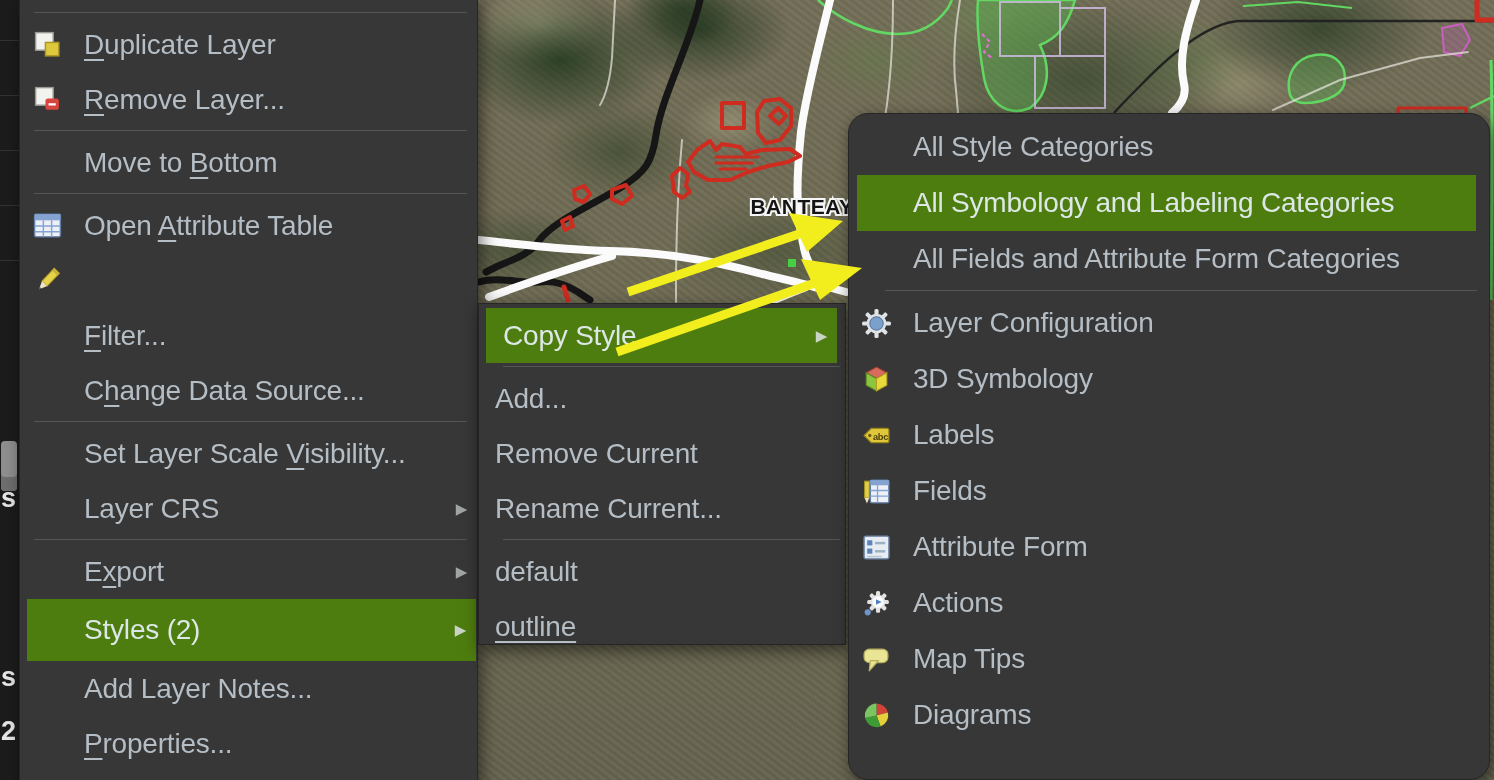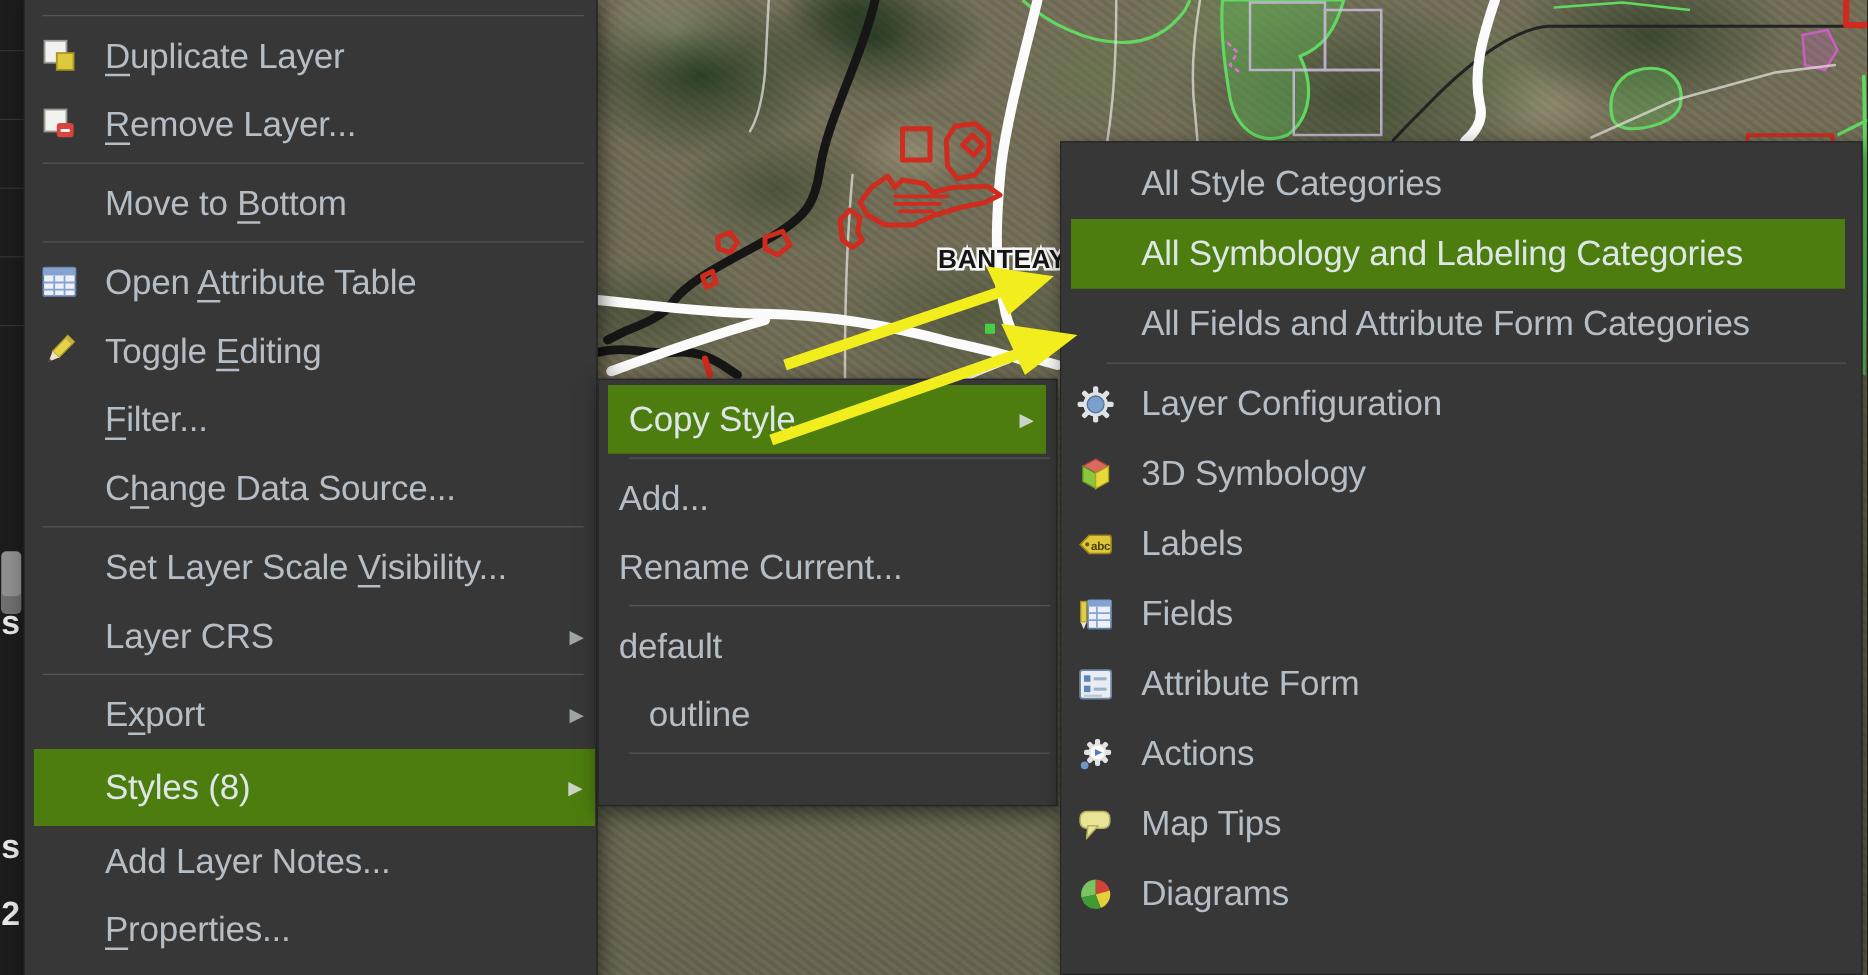--- a/index.html
+++ b/index.html
@@ -30,30 +30,30 @@
       radial-gradient(100px 60px at 398px 60px, rgba(95,125,70,.42), transparent 70%),
       radial-gradient(120px 70px at 710px 60px, rgba(100,135,78,.35), transparent 70%),
       repeating-linear-gradient(37deg, rgba(0,0,0,.05) 0 3px, rgba(255,255,255,.025) 3px 6px),
       linear-gradient(180deg,#746f58 0%,#6d6a52 60%,#676550 100%);}
   #map svg{display:block;}
   
   .menu{position:absolute;background:#373737;border:1px solid #262626;box-sizing:border-box;
         box-shadow:3px 5px 16px rgba(0,0,0,.55);color:#b5bdc5;font-size:28px;letter-spacing:-.2px;}
   #menu-left{left:19px;top:-4px;width:459px;height:834px;padding-top:12px;z-index:3;}
   #menu-styles{left:478px;top:303px;width:368px;height:342px;padding-top:4px;z-index:4;overflow:hidden;}
-  #menu-categories{left:848px;top:113px;width:642px;height:667px;padding-top:5px;z-index:5;}
+  #menu-categories{left:848px;top:113px;width:642px;height:667px;padding-top:5px;z-index:5;border-radius:20px;}
   .mi{position:relative;height:55px;display:flex;align-items:center;padding-left:12px;}
   #menu-categories .mi{height:56px;}
   #menu-styles .mi{padding-left:16px;}
   .mi.tall{height:62px;}
   .mi .ic{width:36px;height:34px;margin-right:16px;flex:0 0 36px;display:flex;align-items:center;}
   .mi .ic svg{width:31px;height:31px;}
   .mi .lbl{white-space:nowrap;}
   .mn{text-decoration:underline;text-underline-offset:5px;text-decoration-thickness:2px;}
-  .ual{text-underline-offset:5px;text-decoration-thickness:2px;margin-left:24px;}
+  .ual{text-decoration:underline;text-underline-offset:5px;text-decoration-thickness:2px;}
   .sub{position:absolute;right:10px;top:50%;transform:translateY(-50%);font-size:15px;color:#9fa4a4;}
   .mi.hl{background-color:#4d7c0f;background-clip:padding-box;color:#dde8e6;}
   .mi.hl .sub{color:#c9d3c6;}
   #menu-left .mi.hl{border-left:7px solid transparent;border-right:1px solid transparent;padding-left:5px;}
   #menu-styles .mi.hl{border-left:7px solid transparent;border-right:8px solid transparent;padding-left:17px;}
   #menu-categories .mi.hl{border-left:8px solid transparent;border-right:13px solid transparent;padding-left:4px;}
   .sep{height:1px;background:#5a5a5a;opacity:.85;margin:3px 10px 4px 14px;}
   #menu-styles .sep{margin:3px 5px 4px 24px;}
   #menu-categories .sep{margin:3px 12px 4px 36px;}
   
@@ -188,21 +188,20 @@
         <span class="ic">
           <svg viewBox="0 0 30 30">
             <g transform="rotate(44 15 15)">
               <rect x="11.5" y="2" width="7" height="17" fill="#e5d34a" stroke="#b09a28" stroke-width="1"></rect>
               <rect x="11.5" y="2" width="7" height="3" fill="#c8b23a"></rect>
               <path d="M11.5,19 h7 l-3.5,8 Z" fill="#efe3c2"></path>
               <path d="M14,24.7 l2,0 -1,2.3 Z" fill="#3a3a3a"></path>
             </g>
           </svg>
         </span>
-        <span class="lbl">Toggle <span class="mn">E</span>diting</span>
       </div>
       <div class="mi">
         <span class="ic"></span>
         <span class="lbl"><span class="mn">F</span>ilter...</span>
       </div>
       <div class="mi">
         <span class="ic"></span>
         <span class="lbl">C<span class="mn">h</span>ange Data Source...</span>
       </div>
       <div class="sep"></div>
@@ -216,21 +215,21 @@
         <span class="sub">▶</span>
       </div>
       <div class="sep"></div>
       <div class="mi">
         <span class="ic"></span>
         <span class="lbl">E<span class="mn">x</span>port</span>
         <span class="sub">▶</span>
       </div>
       <div class="mi hl tall">
         <span class="ic"></span>
-        <span class="lbl">Styles (8)</span>
+        <span class="lbl">Styles (2)</span>
         <span class="sub">▶</span>
       </div>
       <div class="mi">
         <span class="ic"></span>
         <span class="lbl">Add Layer Notes...</span>
       </div>
       <div class="mi">
         <span class="ic"></span>
         <span class="lbl"><span class="mn">P</span>roperties...</span>
       </div>
@@ -238,20 +237,23 @@
 
   <div id="menu-styles" class="menu">
     <div id="menu-styles-items">
         <div class="mi hl">
           <span class="lbl">Copy Style</span>
           <span class="sub">▶</span>
         </div>
         <div class="sep"></div>
         <div class="mi">
           <span class="lbl">Add...</span>
+        </div>
+        <div class="mi">
+          <span class="lbl">Remove Current</span>
         </div>
         <div class="mi">
           <span class="lbl">Rename Current...</span>
         </div>
         <div class="sep"></div>
         <div class="mi">
           <span class="lbl">default</span>
         </div>
         <div class="mi">
           <span class="lbl ual">outline</span>

